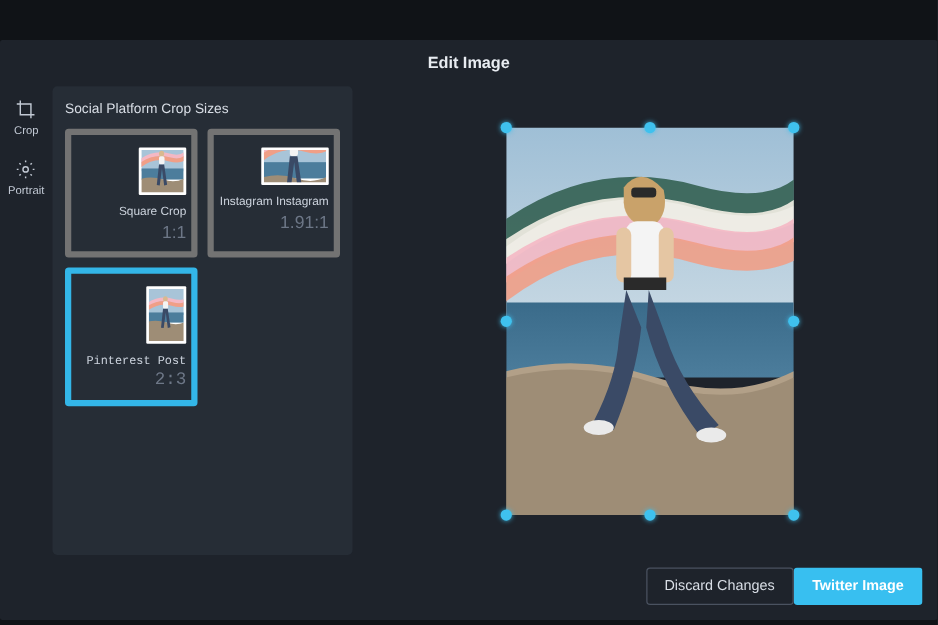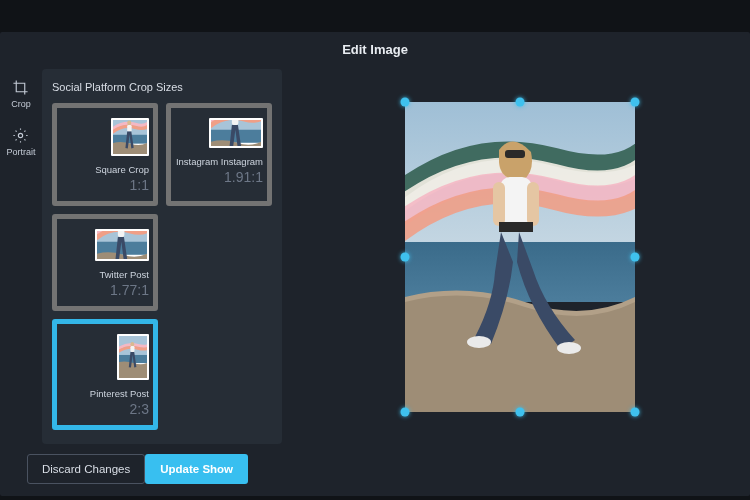--- a/index.html
+++ b/index.html
@@ -76,22 +76,22 @@
   .photo-wrap {
     position: relative;
     width: 230px; height: 310px;
   }
   .handle {
     position: absolute; width: 9px; height: 9px; border-radius: 50%;
     background: #3fc1ee; box-shadow: 0 0 4px rgba(63,193,238,0.9);
     transform: translate(-50%, -50%);
   }
   .footer {
-    display: flex; justify-content: flex-start; align-items: center;
-    padding: 10px 27px 12px;
+    display: flex; justify-content: flex-end; align-items: center;
+    padding: 10px 12px 12px;
   }
   .btn {
     font-size: 11.5px; padding: 8px 14px; border-radius: 3px; cursor: pointer;
     border: 1px solid transparent;
   }
   .btn-outline {
     background: #1e232b; border-color: #4a5260; color: #d9dee6;
   }
   .btn-primary {
     background: #38bff0; color: #fff; font-weight: 600;
@@ -164,37 +164,21 @@
                   <path d="M-20 115 Q60 45 150 70 T260 25" stroke="#f4b8c4" stroke-width="22" fill="none"></path>
                   <path d="M-20 135 Q60 65 150 90 T260 45" stroke="#f09f87" stroke-width="22" fill="none"></path>
                   <ellipse cx="110" cy="60" rx="14" ry="16" fill="#d9b98f"></ellipse>
                   <rect x="96" y="74" width="30" height="44" rx="9" fill="#f4f4f4"></rect>
                   <path d="M96 118 L84 230 L100 232 L112 140 L124 232 L140 228 L124 118 Z" fill="#3a4a66"></path>
                 </svg></div>
             </div>
             <div class="crop-label">Instagram Instagram</div>
             <div class="crop-ratio">1.91:1</div>
           </div>
-          <div class="crop-card">
-            <div class="thumb-frame">
-              <div class="thumb-inner" style="width: 50px; height: 28px;"><svg viewBox="0 0 230 310" preserveAspectRatio="xMidYMid slice" style="width:100%;height:100%">
-                  <rect width="230" height="155" fill="#a8c4d8"></rect>
-                  <rect y="140" width="230" height="60" fill="#4c7d9c"></rect>
-                  <path d="M0 195 Q60 180 120 200 T230 195 L230 310 L0 310 Z" fill="#9e8d76"></path>
-                  <path d="M-20 115 Q60 45 150 70 T260 25" stroke="#f4b8c4" stroke-width="22" fill="none"></path>
-                  <path d="M-20 135 Q60 65 150 90 T260 45" stroke="#f09f87" stroke-width="22" fill="none"></path>
-                  <ellipse cx="110" cy="60" rx="14" ry="16" fill="#d9b98f"></ellipse>
-                  <rect x="96" y="74" width="30" height="44" rx="9" fill="#f4f4f4"></rect>
-                  <path d="M96 118 L84 230 L100 232 L112 140 L124 232 L140 228 L124 118 Z" fill="#3a4a66"></path>
-                </svg></div>
-            </div>
-            <div class="crop-label">Twitter Post</div>
-            <div class="crop-ratio">1.77:1</div>
-          </div>
-          <div class="crop-card selected" style="grid-column: 1;">
+          <div class="crop-card selected" style="grid-column: 1; font-family: Liberation Mono, monospace;">
             <div class="thumb-frame">
               <div class="thumb-inner" style="width: 28px; height: 42px;"><svg viewBox="0 0 230 310" preserveAspectRatio="xMidYMid slice" style="width:100%;height:100%">
                   <rect width="230" height="155" fill="#a8c4d8"></rect>
                   <rect y="140" width="230" height="60" fill="#4c7d9c"></rect>
                   <path d="M0 195 Q60 180 120 200 T230 195 L230 310 L0 310 Z" fill="#9e8d76"></path>
                   <path d="M-20 115 Q60 45 150 70 T260 25" stroke="#f4b8c4" stroke-width="22" fill="none"></path>
                   <path d="M-20 135 Q60 65 150 90 T260 45" stroke="#f09f87" stroke-width="22" fill="none"></path>
                   <ellipse cx="110" cy="60" rx="14" ry="16" fill="#d9b98f"></ellipse>
                   <rect x="96" y="74" width="30" height="44" rx="9" fill="#f4f4f4"></rect>
                   <path d="M96 118 L84 230 L100 232 L112 140 L124 232 L140 228 L124 118 Z" fill="#3a4a66"></path>
@@ -249,15 +233,15 @@
         <div class="handle" style="left:0;top:100%"></div>
         <div class="handle" style="left:50%;top:100%"></div>
         <div class="handle" style="left:100%;top:100%"></div>
       </div>
     </div>
 
   </div>
 
   <div class="footer">
     <div class="btn btn-outline">Discard Changes</div>
-    <div class="btn btn-primary">Update Show</div>
+    <div class="btn btn-primary">Twitter Image</div>
   </div>
 </div>
 
 </body></html>

